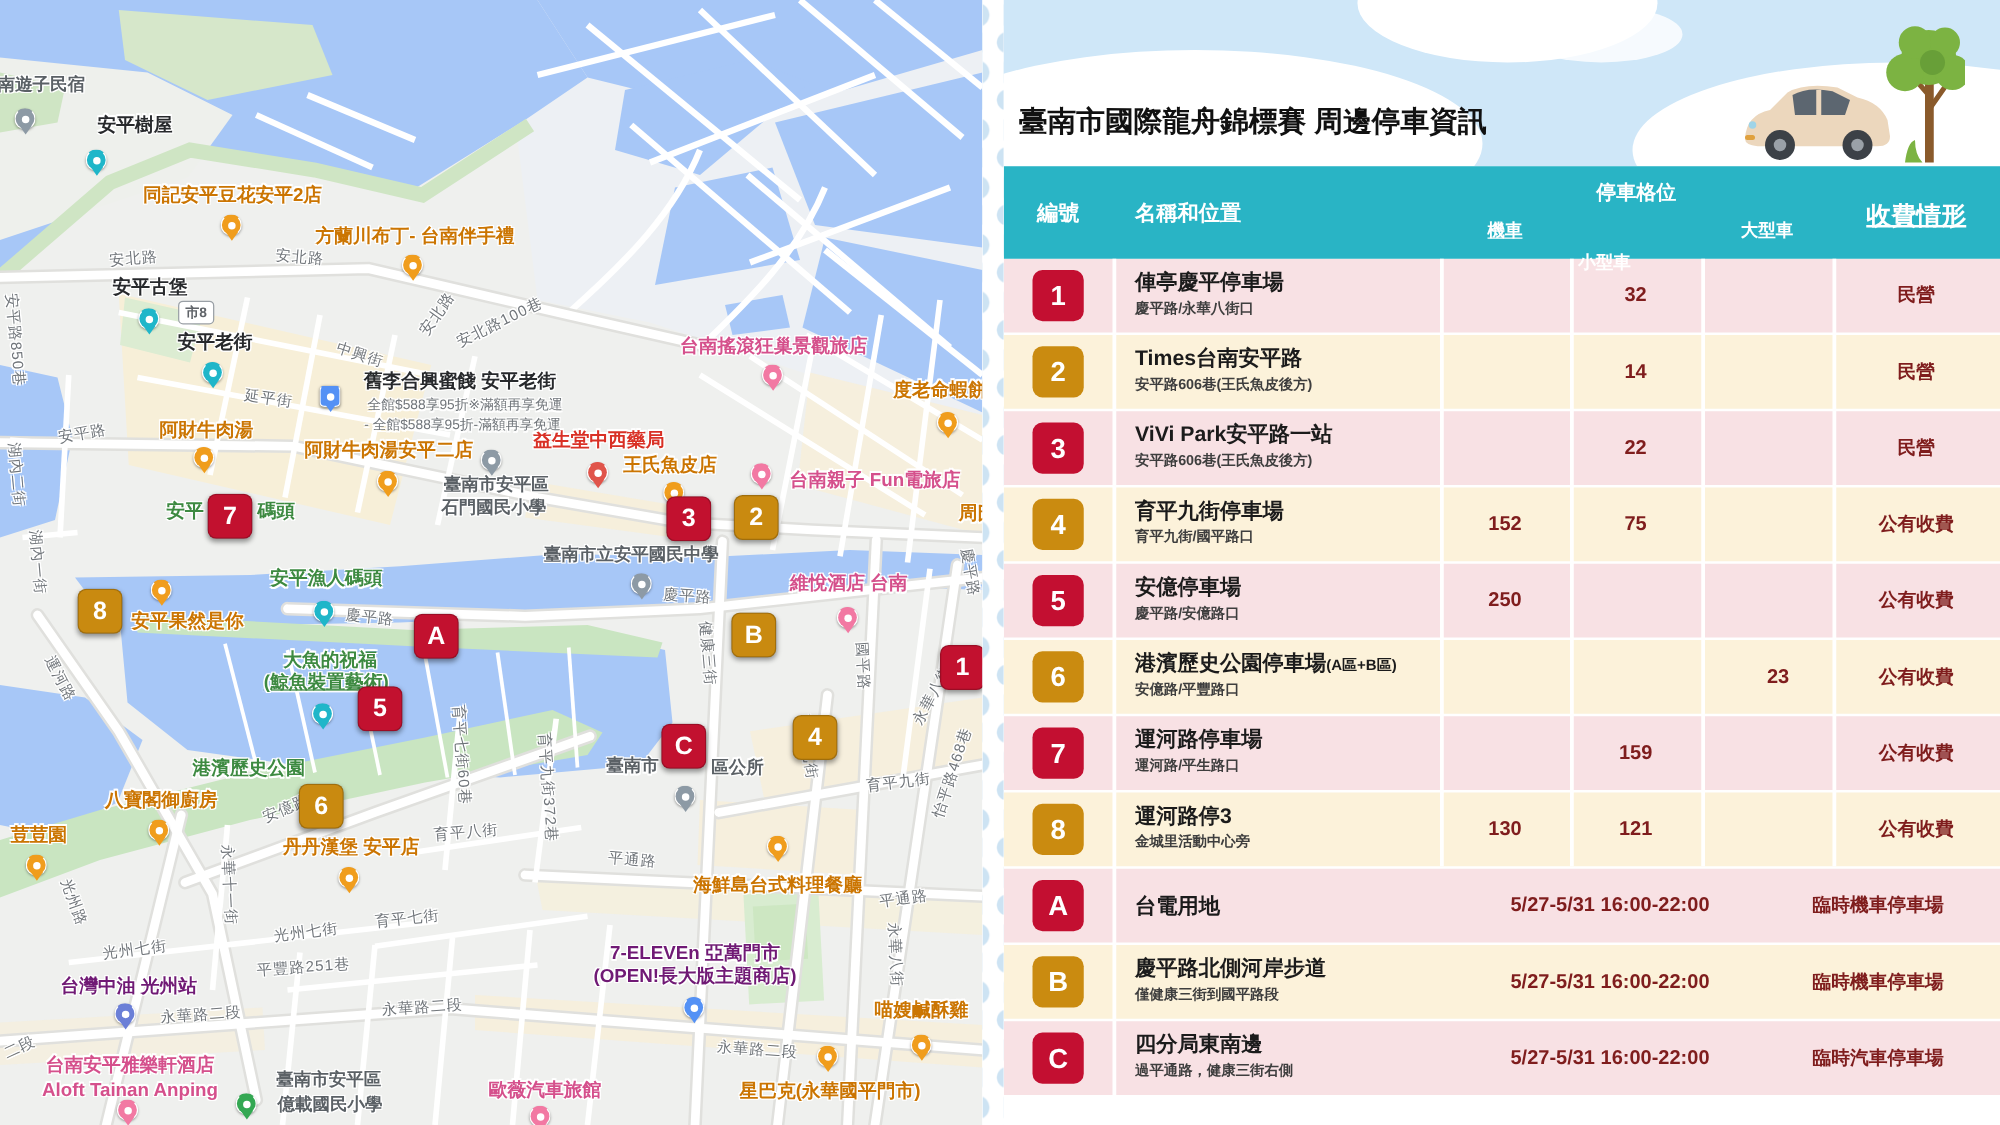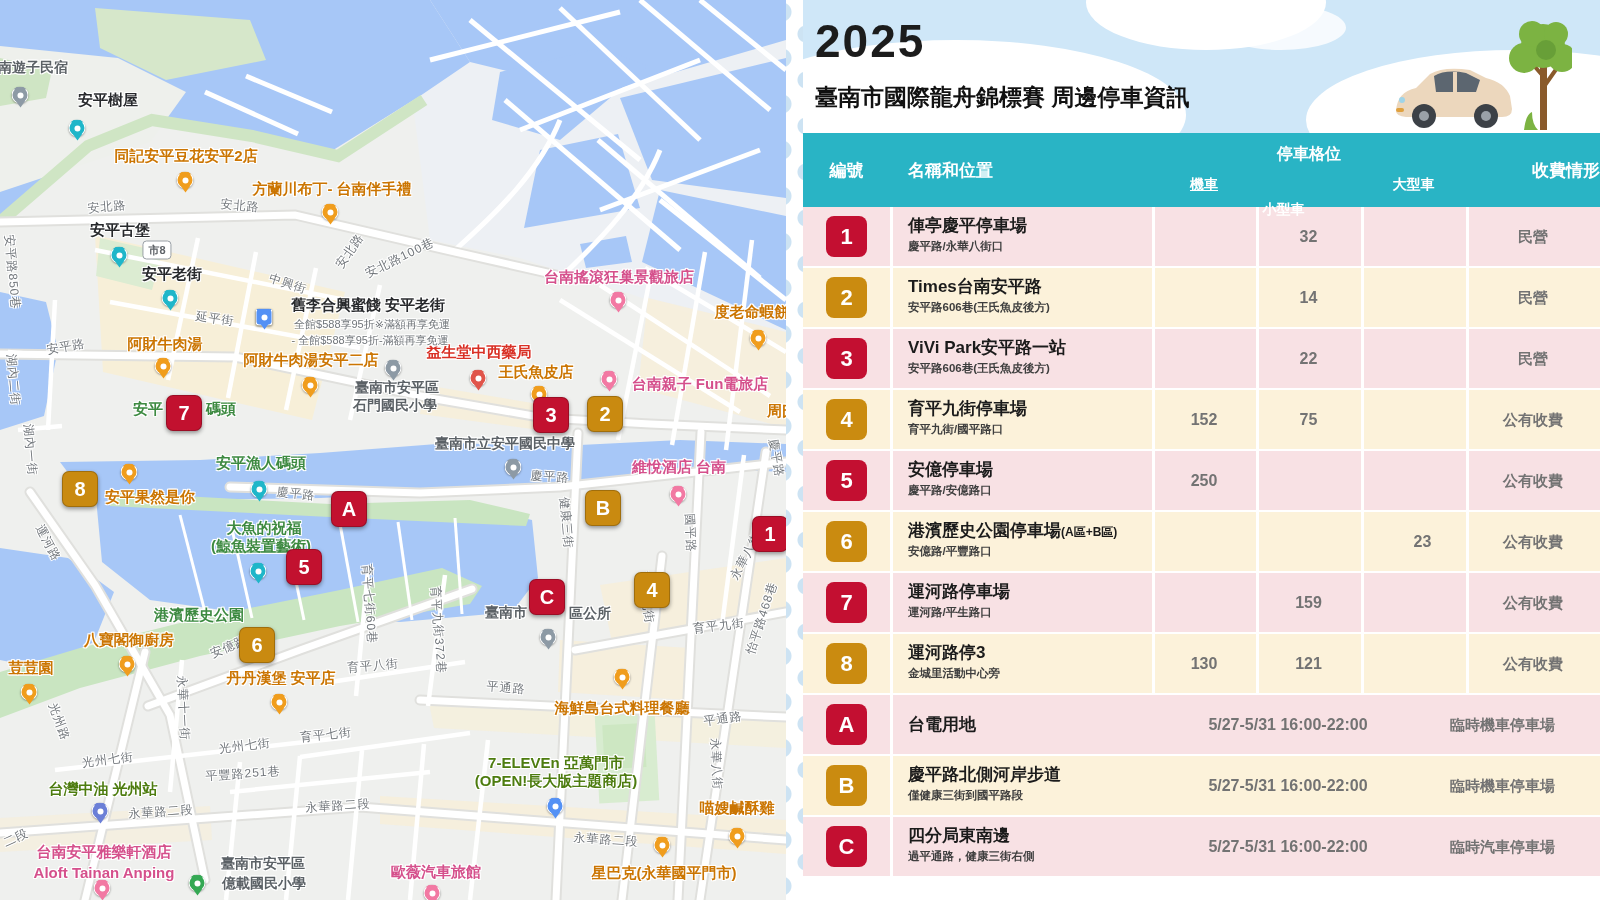--- a/index.html
+++ b/index.html
@@ -11,21 +11,21 @@
   .map{position:absolute;left:0;top:0;width:786px;height:900px;overflow:hidden;background:#eff0ee;}
   .map svg{position:absolute;left:0;top:0;}
   .map-label{position:absolute;transform:translate(-50%,-50%);white-space:nowrap;font-weight:700;
     text-shadow:-1px -1px 0 #fff,1px -1px 0 #fff,-1px 1px 0 #fff,1px 1px 0 #fff,0 1px 0 #fff,0 -1px 0 #fff;
     z-index:3;pointer-events:none;}
   .lbl-road{color:#70757a;font-size:12px;font-weight:400;letter-spacing:1px;}
   .lbl-food{color:#cb7502;font-size:15px;}
   .lbl-red{color:#d93025;font-size:15px;}
   .lbl-hotel{color:#d5508c;font-size:15px;}
   .lbl-park{color:#3d8a41;font-size:15px;}
-  .lbl-blue{color:#4d7c0f;font-size:15px;}
+  .lbl-blue{color:#701a75;font-size:15px;}
   .lbl-civic{color:#5b6166;font-size:14px;}
   .lbl-dark{color:#27292c;font-size:15px;}
   .lbl-sub{color:#70757a;font-size:11px;font-weight:400;}
   .pin{position:absolute;width:17px;height:17px;border-radius:50%;transform:translate(-50%,-50%);
        border:1.5px solid #fff;box-shadow:0 1px 2px rgba(0,0,0,.35);z-index:4;}
   .pin::after{content:"";position:absolute;left:50%;top:13px;transform:translateX(-50%);
        border:5px solid transparent;border-top:7px solid;border-top-color:inherit;}
   .pin::before{content:"";position:absolute;left:50%;top:50%;width:6px;height:6px;border-radius:50%;
        background:#fff;transform:translate(-50%,-50%);}
   .pin.sq{border-radius:4px;}
@@ -56,34 +56,34 @@
                       radial-gradient(circle at 20px 34px,#cde3f3 0 8px,transparent 9px);
      background-size:17px 46px;background-repeat:repeat-y;}
   .thead{position:absolute;left:17px;top:133px;width:797px;height:74px;background:#29b4c5;color:#fff;z-index:1;}
   .th{position:absolute;font-weight:700;}
   .th-id{left:0;width:87px;top:26px;text-align:center;font-size:17px;}
   .th-name{left:105px;top:26px;font-size:17px;}
   .th-group{left:349px;width:314px;top:11px;text-align:center;font-size:16px;}
   .th-moto{left:349px;width:104px;top:43px;text-align:center;font-size:14px;text-decoration:underline;}
   .th-small{left:428px;width:105px;top:43px;text-align:center;font-size:14px;margin-top:25px;}
   .th-large{left:558px;width:105px;top:43px;text-align:center;font-size:14px;}
-  .th-fee{left:663px;width:134px;top:26px;text-align:right;font-size:17px;}
+  .th-fee{left:663px;width:134px;top:26px;text-align:center;font-size:20px;text-decoration:underline;}
   .rows{position:absolute;left:17px;top:207px;width:797px;height:671px;}
   .trow{position:relative;width:797px;height:59px;margin-bottom:2px;}
   .bg-pink{background:#f8e1e4;}
   .bg-cream{background:#fcf2da;}
   .badge{position:absolute;left:23px;top:9px;width:41px;height:41px;border-radius:8px;color:#fff;
          font-size:22px;font-weight:700;display:flex;align-items:center;justify-content:center;}
   .b-red{background:#c30f31;}
   .b-gold{background:#ca8b10;}
   .rname{position:absolute;left:105px;top:7px;font-size:17px;font-weight:700;color:#1b1b1b;white-space:nowrap;}
   .rname .sfx{font-size:12px;}
   .rname.centered{top:18px;}
   .rsub{position:absolute;left:105px;top:32px;font-size:11.5px;font-weight:700;color:#3e3e3e;white-space:nowrap;}
-  .num{position:absolute;top:0;height:59px;line-height:59px;text-align:center;font-size:16px;font-weight:700;color:#737373;}
+  .num{position:absolute;top:0;height:59px;line-height:59px;text-align:center;font-size:16px;font-weight:700;color:#7f1d1d;}
   .c-moto{left:349px;width:104px;}
   .c-small{left:453px;width:105px;}
   .c-large{left:558px;width:123px;}
   .c-fee{left:663px;width:134px;font-size:15px;}
   .c-time{left:360px;width:250px;}
   .c-tfee{left:612px;width:175px;font-size:15px;}
   .vline{position:absolute;width:3px;background:#fff;z-index:2;}
   .v1{left:87px;top:0;height:671px;}
   .v2{left:349px;top:0;height:486px;}
   .v3{left:453px;top:0;height:486px;}
@@ -354,21 +354,20 @@
       </div>
   </div>
 
   <div class="poster">
     <div class="sky">
       <div class="cloud" style="left:-60px;top:40px;width:460px;height:150px;"></div>
       <div class="cloud" style="left:300px;top:-45px;width:240px;height:95px;"></div>
       <div class="cloud" style="left:520px;top:50px;width:420px;height:140px;"></div>
       <div class="cloud" style="left:430px;top:5px;width:130px;height:45px;opacity:.8;"></div>
     </div>
-    <div class="year">2025</div>
     <div class="subtitle">臺南市國際龍舟錦標賽 周邊停車資訊</div>
 
     <svg class="art" style="right:28px;top:16px;" width="190" height="118" viewBox="0 0 190 118">
       <rect x="158" y="38" width="7" height="76" fill="#8a5a2b"></rect>
       <path d="M161,60 L147,44 M161,72 L175,52" stroke="#8a5a2b" stroke-width="4" fill="none"></path>
       <g fill="#7cb342">
         <circle cx="161" cy="30" r="22"></circle>
           <circle cx="142" cy="42" r="15"></circle>
           <circle cx="180" cy="42" r="14"></circle>
         <circle cx="150" cy="18" r="13"></circle>

